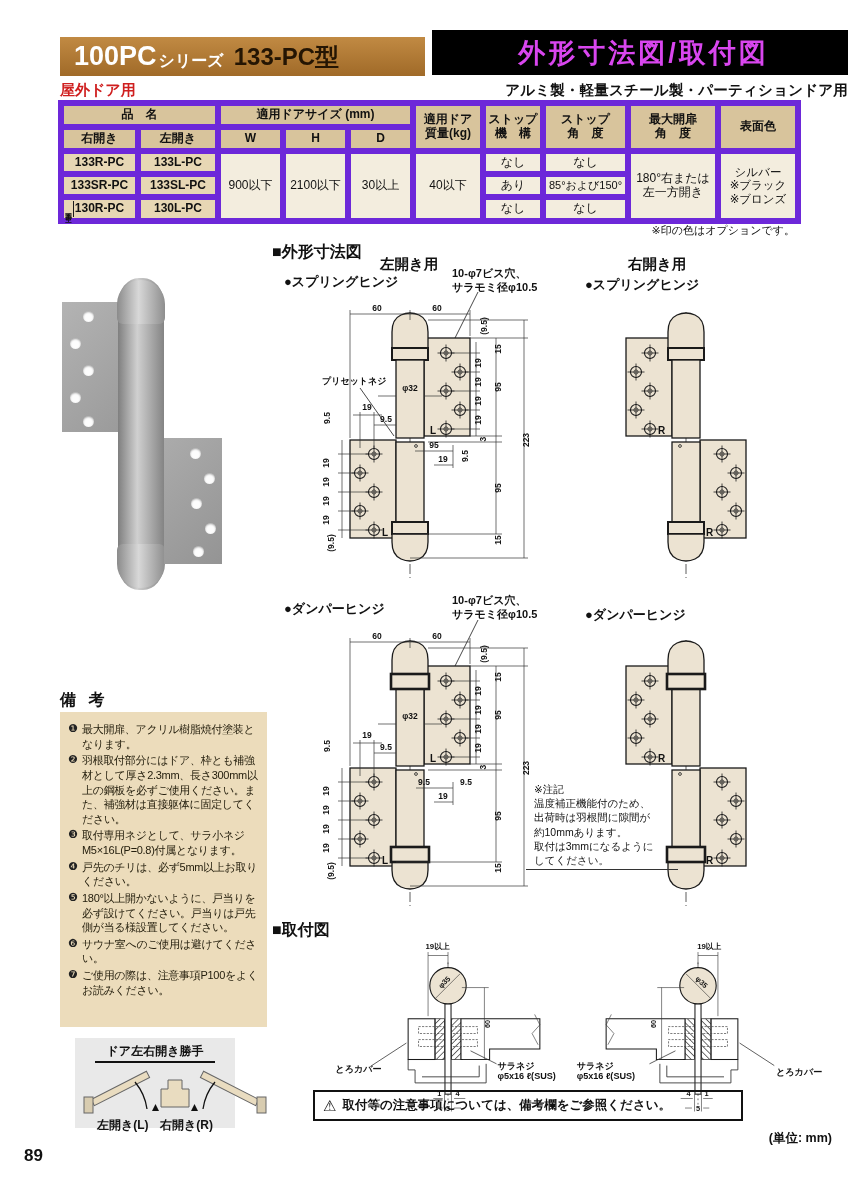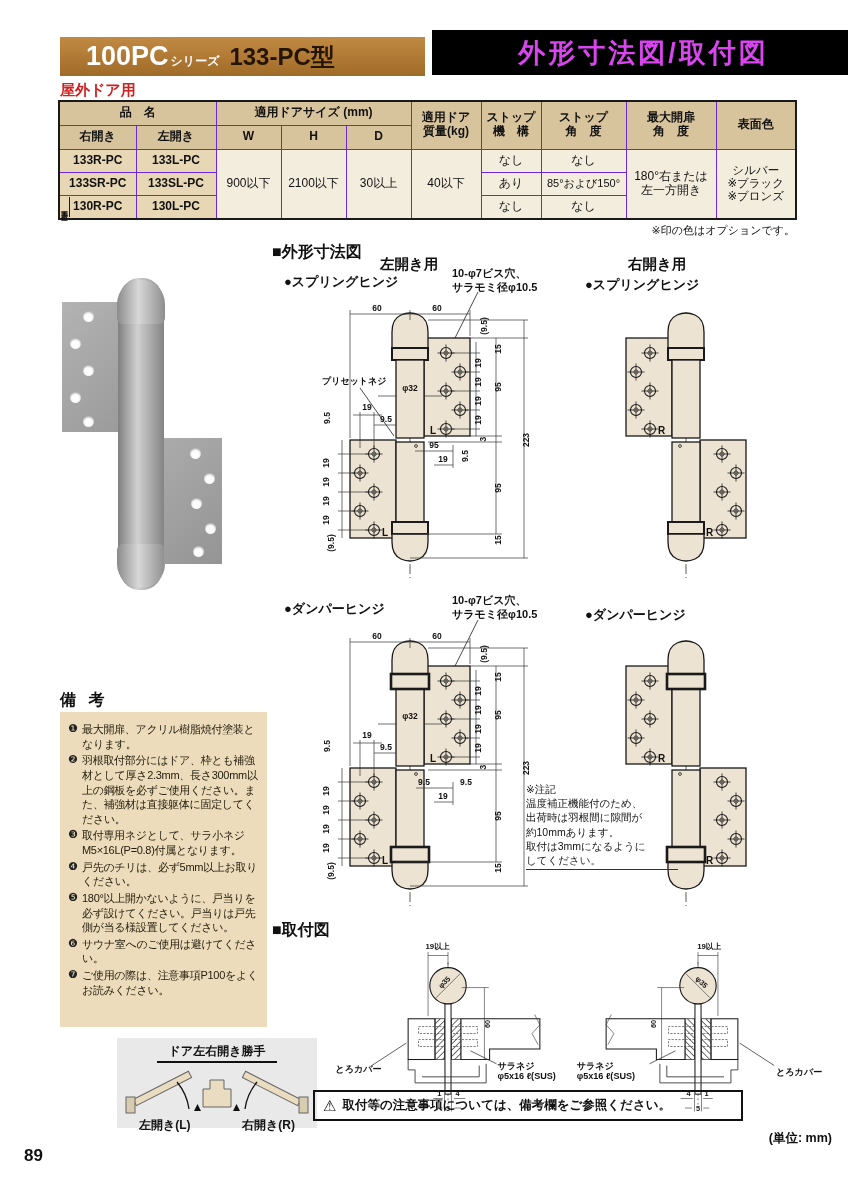--- a/index.html
+++ b/index.html
@@ -1,31 +1,31 @@
 <!DOCTYPE html>
 <html><head>
 <meta charset="utf-8">
 <style>
   html,body{margin:0;padding:0;background:#fff;}
   body{font-family:"Liberation Sans","DejaVu Sans",sans-serif;color:#111;}
   #page{position:relative;width:848px;height:1200px;background:#fff;overflow:hidden;}
   .abs{position:absolute;}
   
   .banner-brown{left:60px;top:37px;width:365px;height:39px;background:linear-gradient(#c18a43,#a06a28);
-    display:flex;align-items:center;padding-left:26px;box-sizing:border-box;}
+    display:flex;align-items:center;padding-left:14px;box-sizing:border-box;}
   .series{color:#fff;font-weight:bold;font-size:27px;letter-spacing:0px;}
-  .series-suffix{color:#fff;font-weight:bold;font-size:12px;margin:10px 10px 0 2px;}
+  .series-suffix{color:#fff;font-weight:bold;font-size:16px;margin:10px 10px 0 2px;}
   .model{color:#241503;font-weight:bold;font-size:24px;}
   .banner-black{left:425px;top:30px;width:423px;height:45px;background:#000;color:#d946ef;
     display:flex;align-items:center;justify-content:center;font-size:27px;font-weight:bold;letter-spacing:3px;margin-left:7px;}
   .subtitle{left:425px;top:81px;width:423px;text-align:right;font-size:14.5px;font-weight:bold;letter-spacing:0.2px;}
   .usage{left:60px;top:81px;font-size:15px;font-weight:bold;color:#cf1f1f;}
   
   table.spec{border-collapse:collapse;table-layout:fixed;width:737px;border:2px solid #1a1a1a;}
-  table.spec td,table.spec th{border:1px solid #6d28d9;text-align:center;vertical-align:middle;
+  table.spec td,table.spec th{border:6px solid #6d28d9;text-align:center;vertical-align:middle;
     font-size:12px;padding:0;line-height:1.15;}
   table.spec th{background:#d8c49c;font-weight:bold;}
   td.name{background:#e7d7b4;font-weight:bold;font-size:12.5px;}
   td.val{background:#f3edde;}
   .tcell-rel{position:relative;}
   .vert-tag{position:absolute;left:0;top:1px;bottom:1px;width:9px;writing-mode:vertical-rl;
     font-size:7px;line-height:9px;letter-spacing:-1px;border-right:1px solid #1a1a1a;background:#e7d7b4;}
   .tnote{font-size:11px;line-height:1.3;}
   
   .sec-title{font-size:16px;font-weight:bold;}
@@ -45,23 +45,23 @@
   .scr{fill:none;stroke:#444;stroke-width:0.8;stroke-dasharray:2.5,1.5;}
   .cov{fill:none;stroke:#333;stroke-width:1;}
   
   .rem-title{font-size:16px;font-weight:bold;letter-spacing:4px;}
   .rem-box{background:#ecdcbb;padding:10px 8px 8px 8px;box-sizing:border-box;}
   .rem-item{display:flex;margin-bottom:2px;}
   .rem-item .n{flex:0 0 14px;font-size:11px;color:#222;}
   .rem-item .t{font-size:11px;line-height:1.33;letter-spacing:-0.3px;color:#26200f;}
   
   .dnote{font-size:10.5px;line-height:1.35;border-bottom:1px solid #333;padding-bottom:2px;color:#111;}
-  .dnote div{white-space:nowrap;}
-  
-  .hand-box{background:#e9e9e9;width:200px;height:90px;margin-left:42px;}
+  .dnote div{white-space:nowrap;padding-left:8px;}
+  
+  .hand-box{background:#e9e9e9;width:160px;height:90px;}
   .hand-title{width:120px;margin:5px auto 2px auto;text-align:center;font-size:12px;font-weight:bold;
     border-bottom:2px solid #111;padding-bottom:1px;}
   .hand-labels{display:flex;justify-content:space-between;padding:0 22px;font-size:12px;font-weight:bold;margin-top:-2px;}
   
   .ph-leaf{background:linear-gradient(135deg,#b3b3b3,#9b9b9b);position:absolute;}
   .ph-hole{position:absolute;width:11px;height:11px;border-radius:50%;background:#fdfdfd;box-shadow:inset 0 1px 2px rgba(0,0,0,.35);}
   .ph-barrel{position:absolute;background:linear-gradient(to right,#7f7f7f,#d0d0d0 42%,#848484);border-radius:21px/26px;}
   .ph-cap{position:absolute;background:linear-gradient(to right,#8b8b8b,#d8d8d8 45%,#8e8e8e);}
   
   .warn-box{border:2px solid #111;display:flex;align-items:center;gap:6px;padding:4px 8px;box-sizing:border-box;}
@@ -127,20 +127,21 @@
 </svg>
 
 <div id="page">
 
   <div class="abs banner-brown">
     <span class="series">100PC</span>
     <span class="series-suffix">シリーズ</span>
     <span class="model">133-PC型</span>
   </div>
   <div class="abs banner-black">外形寸法図/取付図</div>
+  <div class="abs subtitle">アルミ製・軽量スチール製・パーティションドア用</div>
   <div class="abs usage">屋外ドア用</div>
 
   <div class="abs" style="left:58px;top:100px;">
     <table class="spec">
       <colgroup>
           <col style="width:77px">
           <col style="width:80px">
           <col style="width:65px">
           <col style="width:65px">
           <col style="width:65px">

